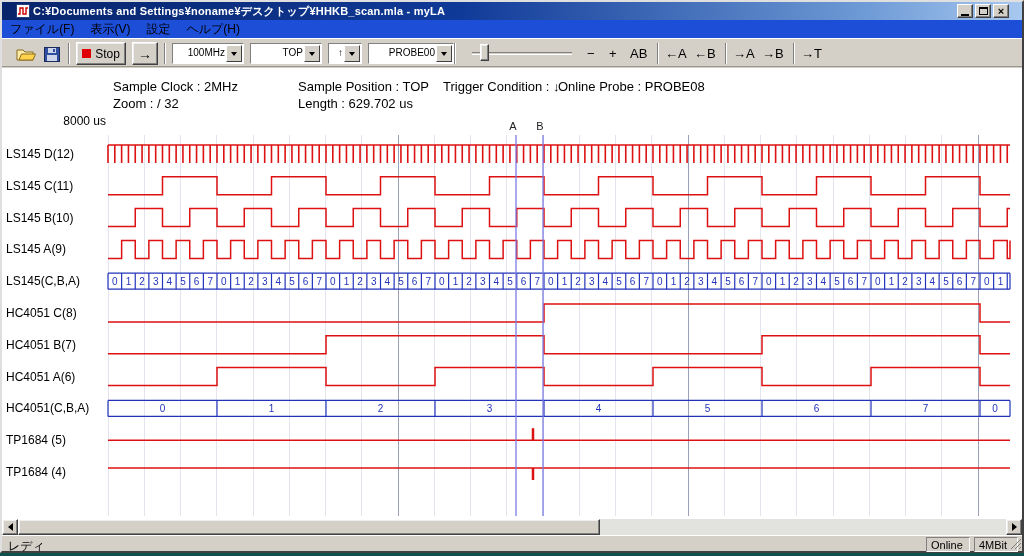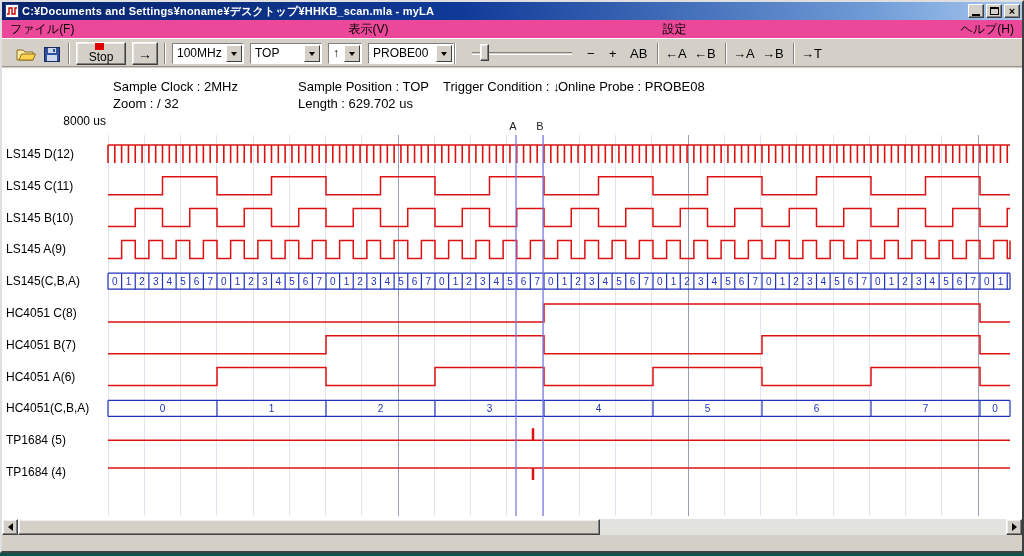--- a/index.html
+++ b/index.html
@@ -4,53 +4,53 @@
 <style>
   * { margin:0; padding:0; box-sizing:border-box; }
   html,body { width:1024px; height:556px; overflow:hidden; background:#0e524e;
               font-family:"Liberation Sans", sans-serif; }
   .window { position:relative; width:1024px; height:553px; background:#d4d0c8;
             border:2px solid; border-color:#dfdfdf #404040 #404040 #dfdfdf; }
 
   
   .titlebar { position:absolute; left:0; top:0; right:0; height:18px;
     background:linear-gradient(90deg,#08246b 0%,#103a98 45%,#6f9bd6 85%,#a8c8f0 100%);
-    display:flex; align-items:center; padding:0 2px; }
+    display:flex; align-items:center; padding:0 13px; }
   .app-icon { width:14px; height:14px; margin:0 3px 0 1px; flex:0 0 auto; }
   .title-text { color:#fff; font-size:11px; font-weight:bold; white-space:nowrap;
     overflow:hidden; flex:1; letter-spacing:0.2px; }
   .caption-btns { display:flex; gap:2px; }
   .caption-btn { width:16px; height:14px; background:#d4d0c8; border:1px solid;
     border-color:#fff #404040 #404040 #fff; box-shadow:inset -1px -1px 0 #808080;
     display:flex; align-items:center; justify-content:center; font-size:11px;
     font-weight:bold; line-height:1; color:#000; }
   .glyph-min { width:8px; height:9px; border-bottom:2px solid #000; }
   .glyph-max { width:9px; height:8px; border:1px solid #000; border-top:2px solid #000; }
 
   
   .menubar { position:absolute; left:0; top:18px; right:0; height:18px; display:flex;
-    align-items:center; font-size:12px; background:#ec4899;justify-content:space-between; }
+    align-items:center; font-size:12px; background:#1d4ed8; }
   .menu-item { padding:2px 8px; white-space:nowrap; }
   .toolbar { position:absolute; left:0; top:36px; right:0; height:29px; background:#d4d0c8;
     border-top:1px solid #fff; border-bottom:1px solid #9a968c; }
   .tool-icon-btn { position:absolute; width:24px; height:22px; top:4px; display:flex;
     align-items:center; justify-content:center; }
   .tsep { position:absolute; top:4px; height:21px; width:2px;
     border-left:1px solid #808080; border-right:1px solid #fff; }
   .raised { background:#d4d0c8; border:1px solid; border-color:#fff #404040 #404040 #fff;
     box-shadow:inset -1px -1px 0 #808080, inset 1px 1px 0 #eee; }
   .stop-btn { position:absolute; left:74px; top:3px; width:50px; height:23px; display:flex;
-    align-items:center; justify-content:center; font-size:12px;flex-direction:column; }
+    align-items:center; justify-content:center; font-size:12px; }
   .stop-square { width:9px; height:9px; background:#e00000; margin-right:4px; }
   .run-btn { position:absolute; left:130px; top:3px; width:26px; height:23px; display:flex;
     align-items:center; justify-content:center; font-size:14px; font-weight:bold; }
   .combo { position:absolute; top:4px; height:21px; background:#fff; border:1px solid;
     border-color:#808080 #fff #fff #808080; display:flex; }
-  .combo-field { flex:1; font-size:12px; line-height:18px; padding-left:4px;
-    white-space:nowrap; overflow:hidden; }
+  .combo-field { flex:1; font-size:10px; line-height:18px; padding-left:4px;
+    white-space:nowrap; overflow:hidden;text-align:right; }
   .combo-btn { width:16px; margin:1px; background:#d4d0c8; border:1px solid;
     border-color:#fff #404040 #404040 #fff; display:flex; align-items:center;
     justify-content:center; }
   .tri-down { width:0; height:0; border-left:3px solid transparent;
     border-right:3px solid transparent; border-top:4px solid #000; }
   .tri-left { width:0; height:0; border-top:4px solid transparent;
     border-bottom:4px solid transparent; border-right:5px solid #000; }
   .tri-right { width:0; height:0; border-top:4px solid transparent;
     border-bottom:4px solid transparent; border-left:5px solid #000; }
   .slider-track { position:absolute; left:470px; top:13px; width:100px; height:3px;
@@ -557,14 +557,22 @@
   <div class="hscroll">
     <span class="scroll-arrow raised" style="left:0">
         <span class="tri-left"></span>
       </span>
     <span class="scroll-thumb raised"></span>
     <span class="scroll-arrow raised" style="left:1004px">
         <span class="tri-right"></span>
       </span>
   </div>
 
+  <div class="statusbar">
+    <span class="status-ready">レディ</span>
+    <span class="status-panel" style="left:924px;width:44px">Online</span>
+    <span class="status-panel" style="left:972px;width:44px">4MBit</span>
+    <svg class="grip" width="13" height="13">
+      <path d="M12 2 L2 12 M12 6 L6 12 M12 10 L10 12" stroke="#808080" fill="none"></path>
+    </svg>
+  </div>
 </div>
 <div class="desktop-strip"></div>
 
 </body></html>

